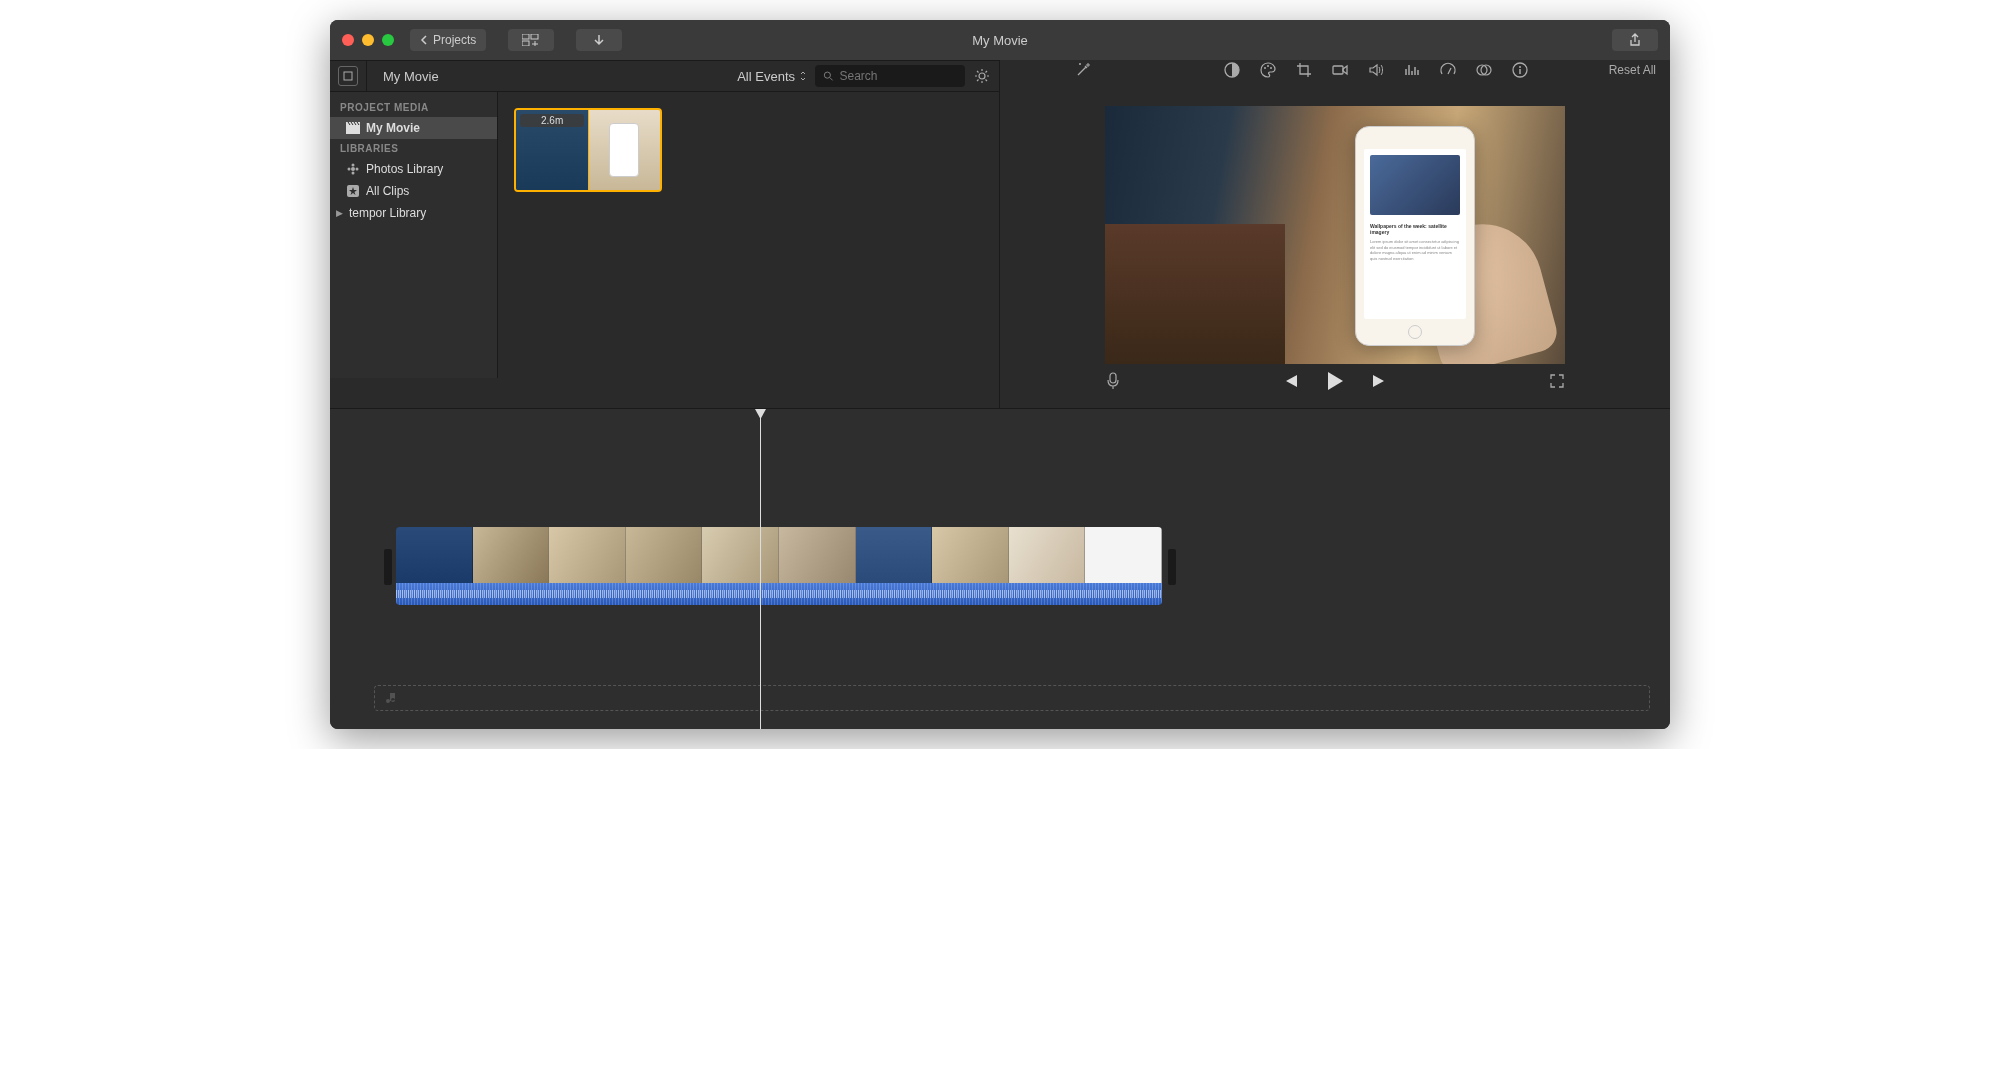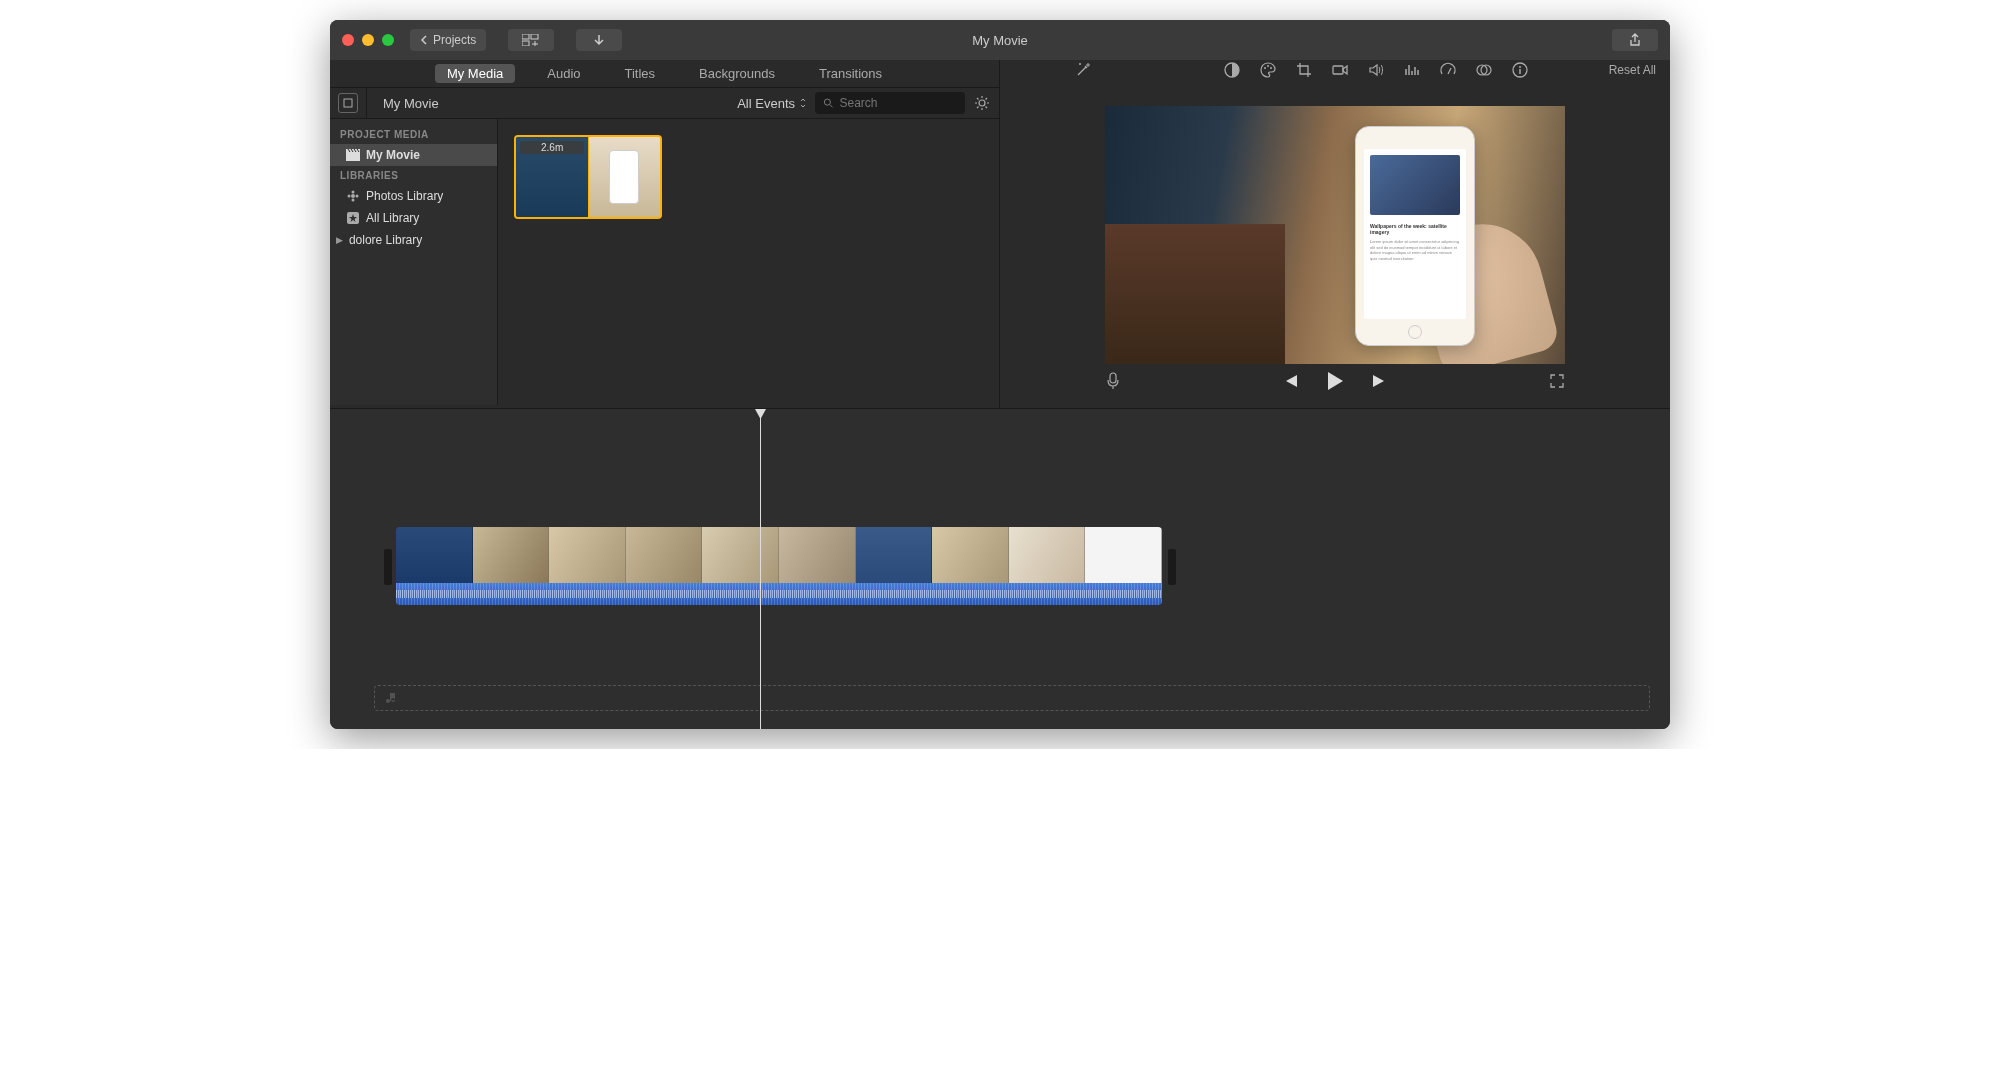--- a/index.html
+++ b/index.html
@@ -157,29 +157,20 @@
     <button class="tb-icon-btn share-btn">
       <svg width="14" height="14" viewBox="0 0 14 14">
           <path d="M7 9 L7 1 M4 4 L7 1 L10 4 M3 7 L3 12 L11 12 L11 7" stroke="#ccc" stroke-width="1.3" fill="none"></path>
         </svg>
     </button>
   </div>
 
   <div class="top-section">
 
     <div class="left-pane">
-      <div class="tabs-row">
-        <div class="tabs">
-          <div class="tab active">My Media</div>
-          <div class="tab">Audio</div>
-          <div class="tab">Titles</div>
-          <div class="tab">Backgrounds</div>
-          <div class="tab">Transitions</div>
-        </div>
-      </div>
       <div class="browser-header">
         <div class="grid-toggle">
           <svg width="10" height="10">
               <rect x="1" y="1" width="8" height="8" fill="none" stroke="#aaa"></rect>
             </svg>
         </div>
         <div class="bh-divider"></div>
         <div class="bh-title">My Movie</div>
         <div class="bh-spacer"></div>
         <div class="bh-dropdown">
@@ -228,25 +219,25 @@
             </span>
             <span>Photos Library</span>
           </div>
           <div class="sb-item">
             <span class="sb-icon">
               <svg width="14" height="14" viewBox="0 0 14 14">
                   <rect x="1" y="1" width="12" height="12" rx="2" fill="#aaa"></rect>
                   <path d="M7 3 L8 6 L11 6 L8.5 8 L9.5 11 L7 9 L4.5 11 L5.5 8 L3 6 L6 6 Z" fill="#2e2e2e"></path>
                 </svg>
             </span>
-            <span>All Library</span>
+            <span>All Clips</span>
           </div>
           <div class="sb-item">
             <span class="tri">▶</span>
-            <span>dolore Library</span>
+            <span>tempor Library</span>
           </div>
         </div>
         <div class="media-area">
           <div class="clip-thumb">
             <div class="clip-l"></div>
             <div class="clip-r">
                 <div class="clip-phone"></div>
               </div>
             <div class="clip-badge">2.6m</div>
             <div class="clip-playhead"></div>

